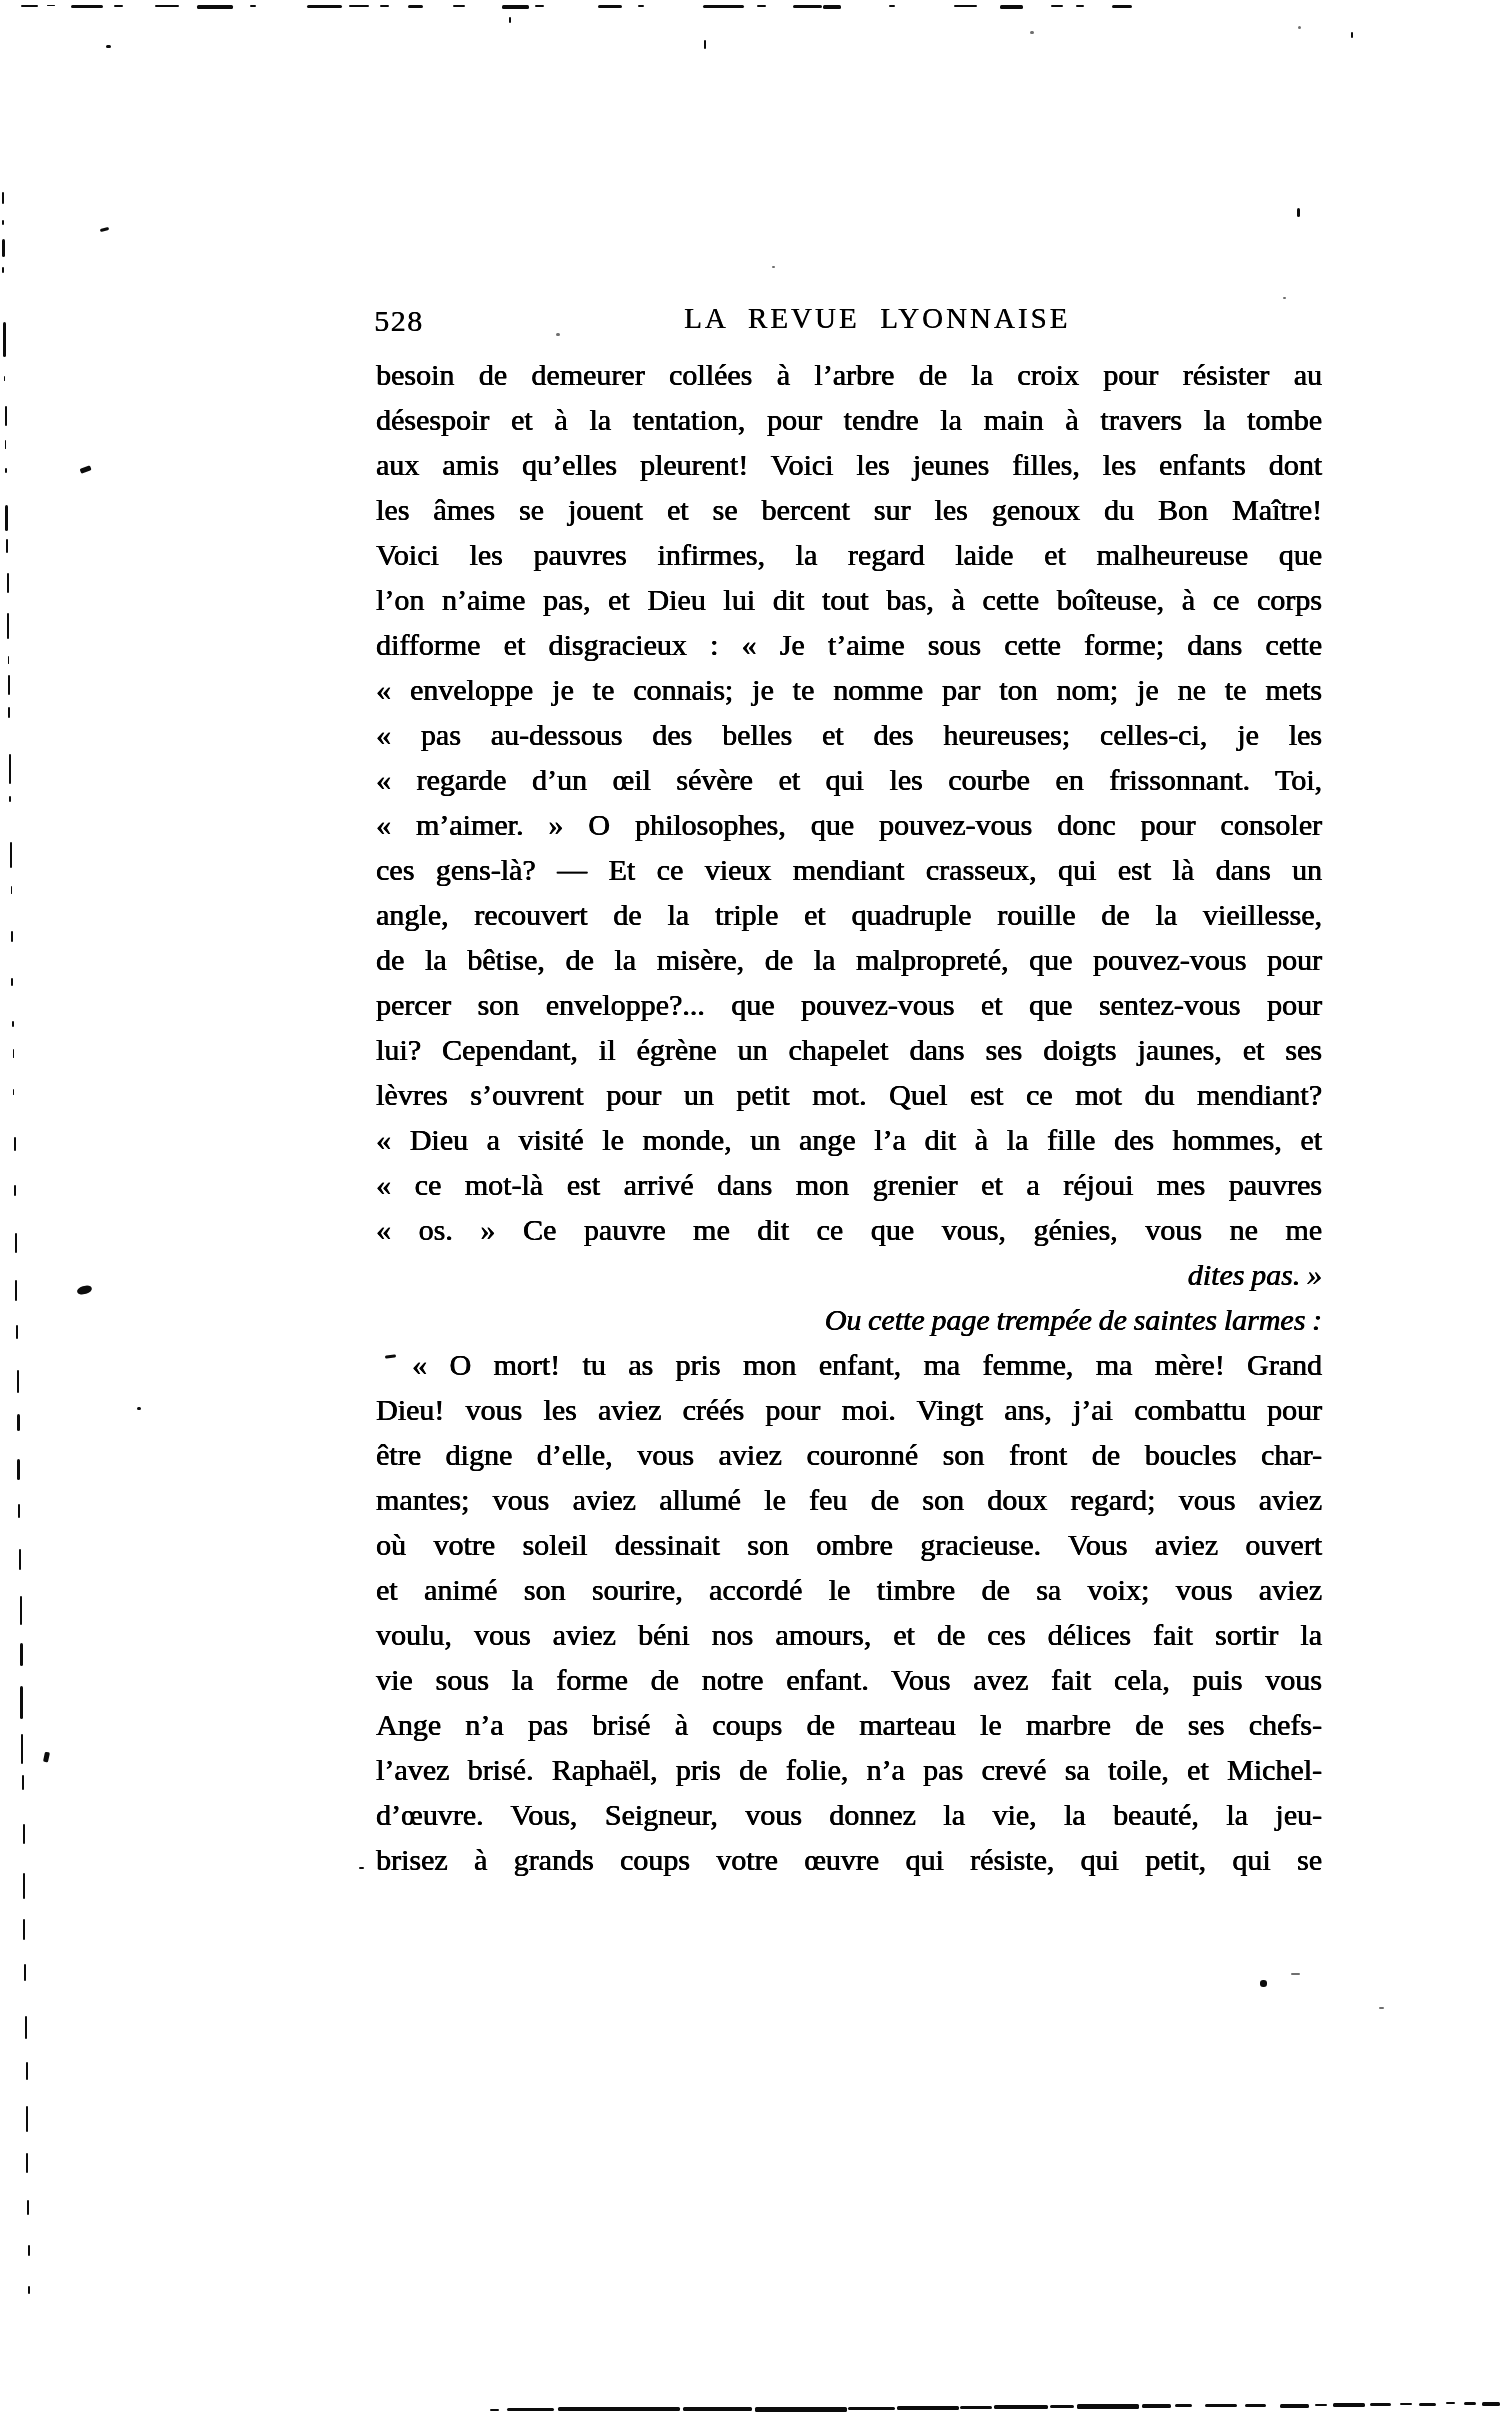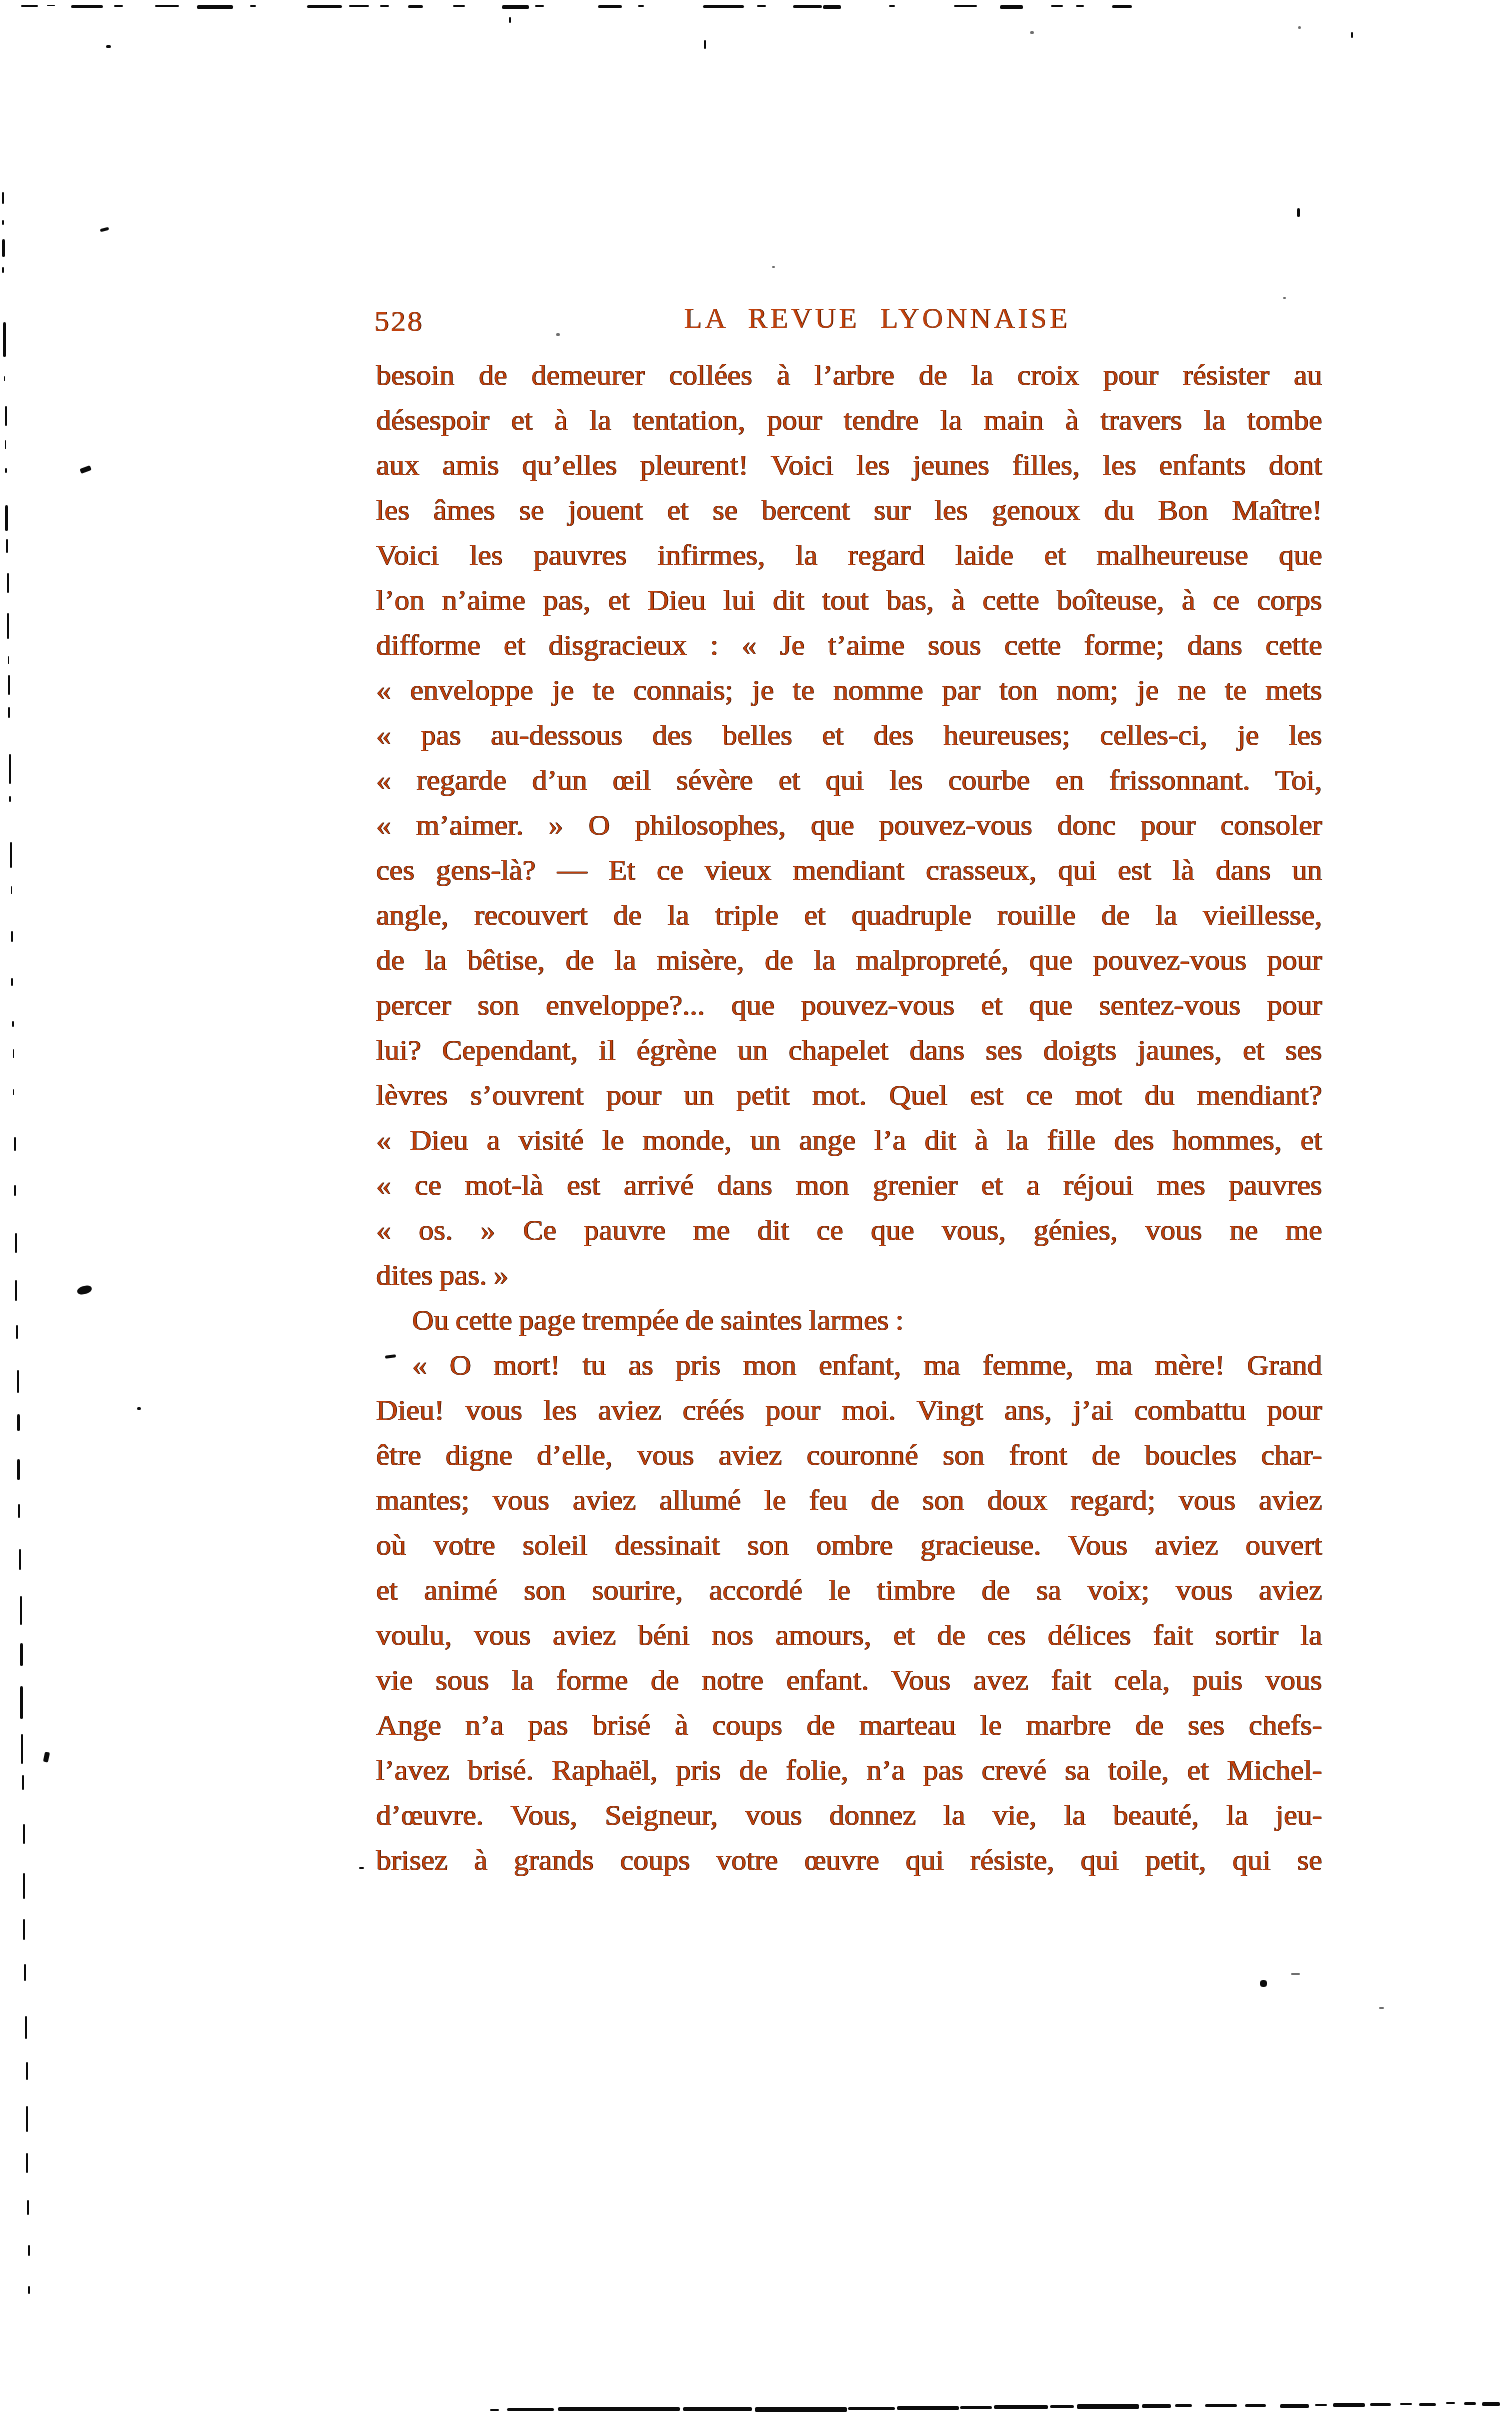--- a/index.html
+++ b/index.html
@@ -2,21 +2,21 @@
 <html style="font-size:12px"><head>
 <meta charset="utf-8">
 <style>
   html,body{margin:0;padding:0;background:#888;}
   .page{
     position:relative;
     width:1506px;height:2413px;
     background:#ffffff;
     overflow:hidden;
     font-family:"Liberation Serif","DejaVu Serif",serif;
-    color:#c2410c;
+    color:#000000;
   }
   .header-pagenum{
     position:absolute;left:374px;top:304px;
     font-size:30px;letter-spacing:1.5px;
     text-shadow:0.4px 0 0 #000;
   }
   .header-title{
     position:absolute;left:684px;top:302px;
     font-size:29px;letter-spacing:3px;word-spacing:10.5px;
     white-space:nowrap;
@@ -29,21 +29,21 @@
     text-shadow:0.5px 0 0 #000,-0.2px 0 0 #000;
   }
   .line{
     text-align:justify;
     text-align-last:justify;
     text-justify:inter-word;
     height:45px;
     overflow:visible;
     white-space:normal;
   }
-  .line.noj{text-align:left;text-align-last:auto;}
+  .line.noj{text-align:right;text-align-last:auto;font-style:italic;}
   .line.ind{text-indent:36px;}
   .speck{position:absolute;background:#0c0c0c;border-radius:1.5px;}
   .speck.faint{background:#6f6f6f;}
   .speck.blob{border-radius:45%;}
 </style>
 </head>
 <body>
 
 <div class="page">
   <div class="header-pagenum">528</div>

